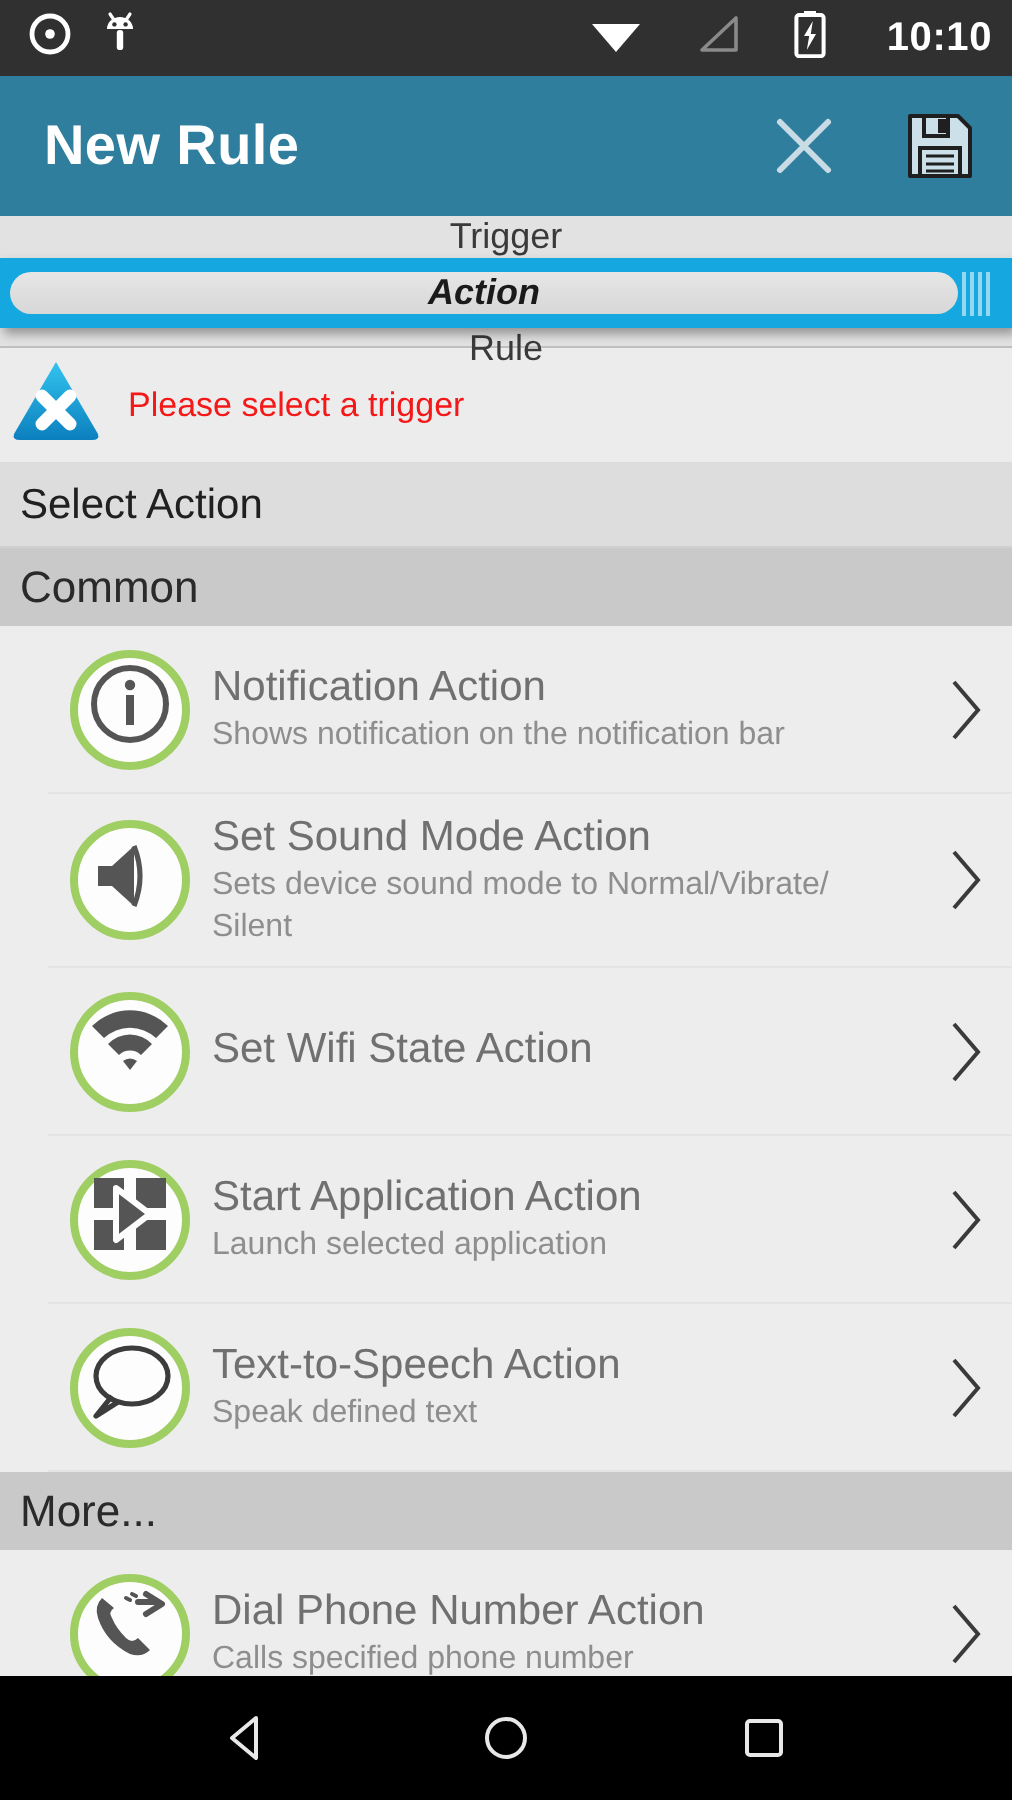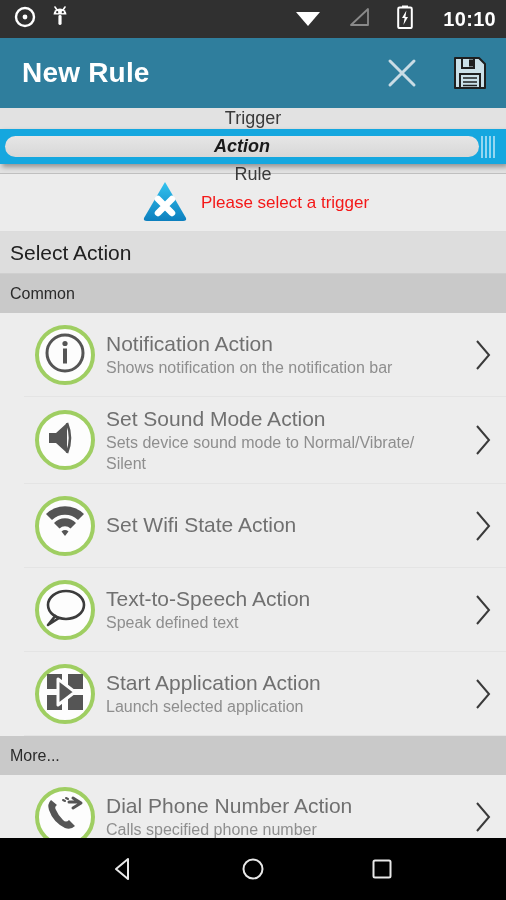--- a/index.html
+++ b/index.html
@@ -73,37 +73,36 @@
   .tab.sel .grip i {
     display:block; width:2px; height:22px;
     background:rgba(255,255,255,0.55);
   }
 
   
   .warnrow {
     height:58px; background:#ECECEC;
     display:flex; align-items:center; padding-left:4px;
     border-bottom:1px solid #DCDCDC;
-    justify-content:center;
   }
   .warn-text {
     color:#F41818; font-size:17px; margin-left:12px;
   }
 
   
   .page-head {
     height:42px; background:#DDDDDD;
     display:flex; align-items:center; padding-left:10px;
     font-size:21px; color:#202020;
     border-bottom:1px solid #CFCFCF;
   }
   .sec-head {
     height:39px; background:#C9C9C9;
     display:flex; align-items:center; padding-left:10px;
-    font-size:16px; color:#2A2A2A;
+    font-size:22px; color:#2A2A2A;
   }
 
   
   .list { background:#EDEDED;padding-left:24px; }
   .row {
     display:flex; align-items:center;
     padding:9px 0 9px 0; cursor:pointer;
     border-bottom:1px solid #E4E4E4;
     min-height:84px;
   }
@@ -313,55 +312,55 @@
         <svg width="22" height="34" viewBox="0 0 22 34">
           <path d="M5 3 L17 17 L5 31" fill="none" stroke="#3A3A3A" stroke-width="2"></path>
         </svg>
       </div>
     </div>
 
     <div class="row">
       <div class="row-icon">
         <div class="ring">
           <span>
-            <svg width="46" height="44" viewBox="0 0 46 44">
-              <ellipse cx="24" cy="19" rx="18" ry="14" fill="none" stroke="#3C3C3C" stroke-width="2.6"></ellipse>
-              <path d="M14 29 L6 39 L17 32" fill="none" stroke="#3C3C3C" stroke-width="2.6" stroke-linejoin="round"></path>
-            </svg>
-          </span>
-        </div>
-      </div>
-      <div class="row-body">
-        <div class="row-title">Text-to-Speech Action</div>
-        <div class="row-sub">Speak defined text</div>
-      </div>
-      <div class="row-chev">
-        <svg width="22" height="34" viewBox="0 0 22 34">
-          <path d="M5 3 L17 17 L5 31" fill="none" stroke="#3A3A3A" stroke-width="2"></path>
-        </svg>
-      </div>
-    </div>
-
-    <div class="row">
-      <div class="row-icon">
-        <div class="ring">
-          <span>
             <svg width="42" height="42" viewBox="0 0 42 42">
               <rect x="3" y="3" width="15" height="15" fill="#555555"></rect>
               <rect x="24" y="3" width="15" height="15" fill="#555555"></rect>
               <rect x="3" y="24" width="15" height="15" fill="#555555"></rect>
               <rect x="24" y="24" width="15" height="15" fill="#555555"></rect>
               <path d="M14 8 L31 21 L14 34 Z" fill="#555555" stroke="#FDFDFD" stroke-width="3" stroke-linejoin="round"></path>
             </svg>
           </span>
         </div>
       </div>
       <div class="row-body">
         <div class="row-title">Start Application Action</div>
         <div class="row-sub">Launch selected application</div>
+      </div>
+      <div class="row-chev">
+        <svg width="22" height="34" viewBox="0 0 22 34">
+          <path d="M5 3 L17 17 L5 31" fill="none" stroke="#3A3A3A" stroke-width="2"></path>
+        </svg>
+      </div>
+    </div>
+
+    <div class="row">
+      <div class="row-icon">
+        <div class="ring">
+          <span>
+            <svg width="46" height="44" viewBox="0 0 46 44">
+              <ellipse cx="24" cy="19" rx="18" ry="14" fill="none" stroke="#3C3C3C" stroke-width="2.6"></ellipse>
+              <path d="M14 29 L6 39 L17 32" fill="none" stroke="#3C3C3C" stroke-width="2.6" stroke-linejoin="round"></path>
+            </svg>
+          </span>
+        </div>
+      </div>
+      <div class="row-body">
+        <div class="row-title">Text-to-Speech Action</div>
+        <div class="row-sub">Speak defined text</div>
       </div>
       <div class="row-chev">
         <svg width="22" height="34" viewBox="0 0 22 34">
           <path d="M5 3 L17 17 L5 31" fill="none" stroke="#3A3A3A" stroke-width="2"></path>
         </svg>
       </div>
     </div>
   </div>
 
   <div class="sec-head">

